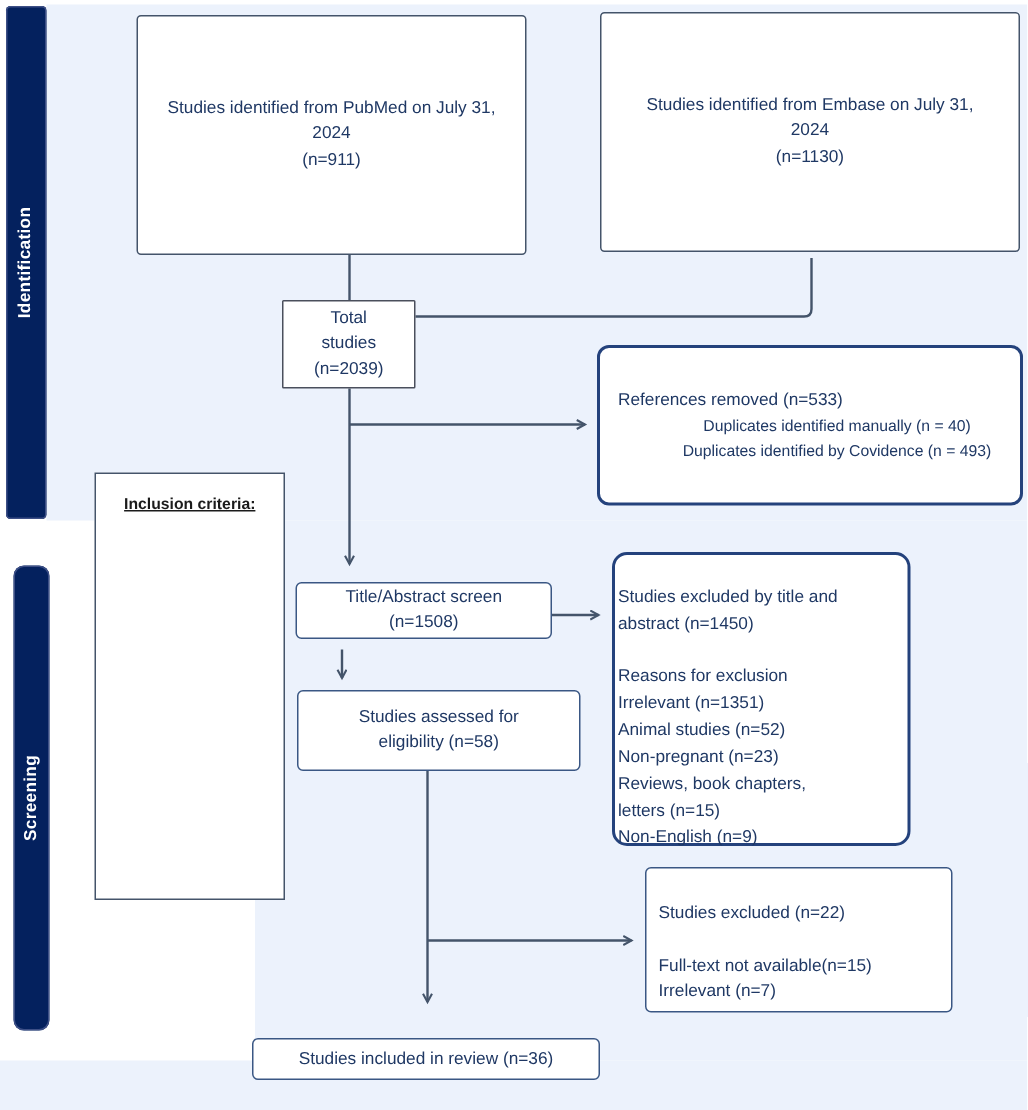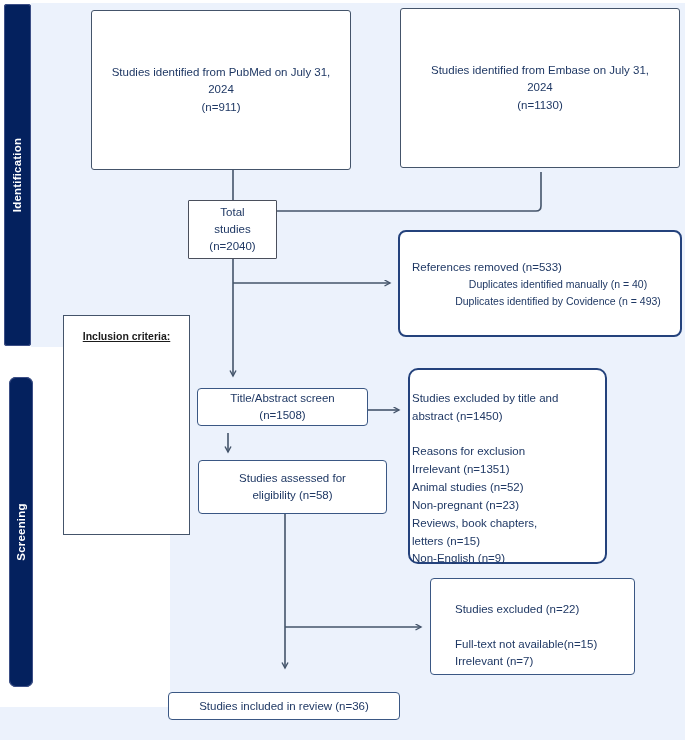--- a/index.html
+++ b/index.html
@@ -19,28 +19,28 @@
 
   .box{position:absolute;background:#ffffff;color:#1f3864;box-sizing:border-box;}
   .centered{display:flex;align-items:center;justify-content:center;text-align:center;}
   .pre{white-space:pre-line;}
 
   #box-pubmed{left:91px;top:10px;width:260px;height:160px;border:1.5px solid #44546a;border-radius:3px;font-size:11.5px;line-height:1.5;}
   #box-embase{left:400px;top:8px;width:280px;height:160px;border:1.5px solid #44546a;border-radius:3px;font-size:11.5px;line-height:1.5;}
   #box-total{left:188px;top:200px;width:89px;height:59px;border:1.5px solid #4a4f5c;border-radius:1px;font-size:11.5px;line-height:1.45;}
   #box-refs{left:398px;top:230px;width:284px;height:107px;border:2px solid #24427c;border-radius:8px;padding:27px 6px 0 12px;font-size:11.5px;line-height:1.5;}
   #box-refs .detail{padding-left:30px;font-size:10.5px;line-height:1.6;text-align:center;}
-  #box-inclusion{left:63px;top:315px;width:127px;height:220px;border:1.5px solid #44546a;color:#1b1b1b;padding:14px 6px 0 6px;}
+  #box-inclusion{left:63px;top:315px;width:127px;height:285px;border:1.5px solid #44546a;color:#1b1b1b;padding:14px 6px 0 6px;}
   #box-inclusion .title{font-size:10.5px;font-weight:bold;text-decoration:underline;text-align:center;margin-bottom:9px;}
   #box-inclusion ul{margin:0;padding-left:15px;font-size:9.5px;line-height:1.35;}
   #box-inclusion li{margin-bottom:2px;overflow-wrap:break-word;}
   #box-title-abstract{left:197px;top:388px;width:171px;height:38px;border:1.5px solid #3a5784;border-radius:4px;font-size:11.5px;line-height:1.5;}
   #box-excluded-ta{left:408px;top:368px;width:199px;height:196px;border:2px solid #24427c;border-radius:10px;padding:20px 8px 0 2px;font-size:11.5px;line-height:1.55;}
   #box-assessed{left:198px;top:460px;width:189px;height:54px;border:1.5px solid #3a5784;border-radius:4px;font-size:11.5px;line-height:1.5;}
-  #box-excluded-ft{left:430px;top:578px;width:205px;height:97px;border:1.5px solid #3a5784;border-radius:4px;padding:22px 8px 0 24px;font-size:11.5px;line-height:1.5;}
+  #box-excluded-ft{left:430px;top:578px;width:205px;height:97px;border:1.5px solid #3a5784;border-radius:4px;padding:22px 8px 0 8px;font-size:11.5px;line-height:1.5;}
   #box-included{left:168px;top:692px;width:232px;height:28px;border:1.5px solid #3a5784;border-radius:4px;font-size:11.5px;}
 </style>
 </head>
 <body>
 
 <div id="canvas">
 
   <div class="panel" id="panel-identification"></div>
   <div class="panel" id="panel-screening"></div>
   <div class="panel" id="panel-bottom"></div>
@@ -73,21 +73,21 @@
   <div class="box centered pre" id="box-pubmed">Studies identified from PubMed on July 31,
 2024
 (n=911)</div>
 
   <div class="box centered pre" id="box-embase">Studies identified from Embase on July 31,
 2024
 (n=1130)</div>
 
   <div class="box centered pre" id="box-total">Total
 studies
-(n=2040)</div>
+(n=2039)</div>
 
   <div class="box" id="box-refs">
     <div>References removed (n=533)</div>
     <div class="detail">Duplicates identified manually (n = 40)</div>
     <div class="detail">Duplicates identified by Covidence (n = 493)</div>
   </div>
 
   <div class="box" id="box-inclusion">
     <div class="title">Inclusion criteria:</div>
   </div>

